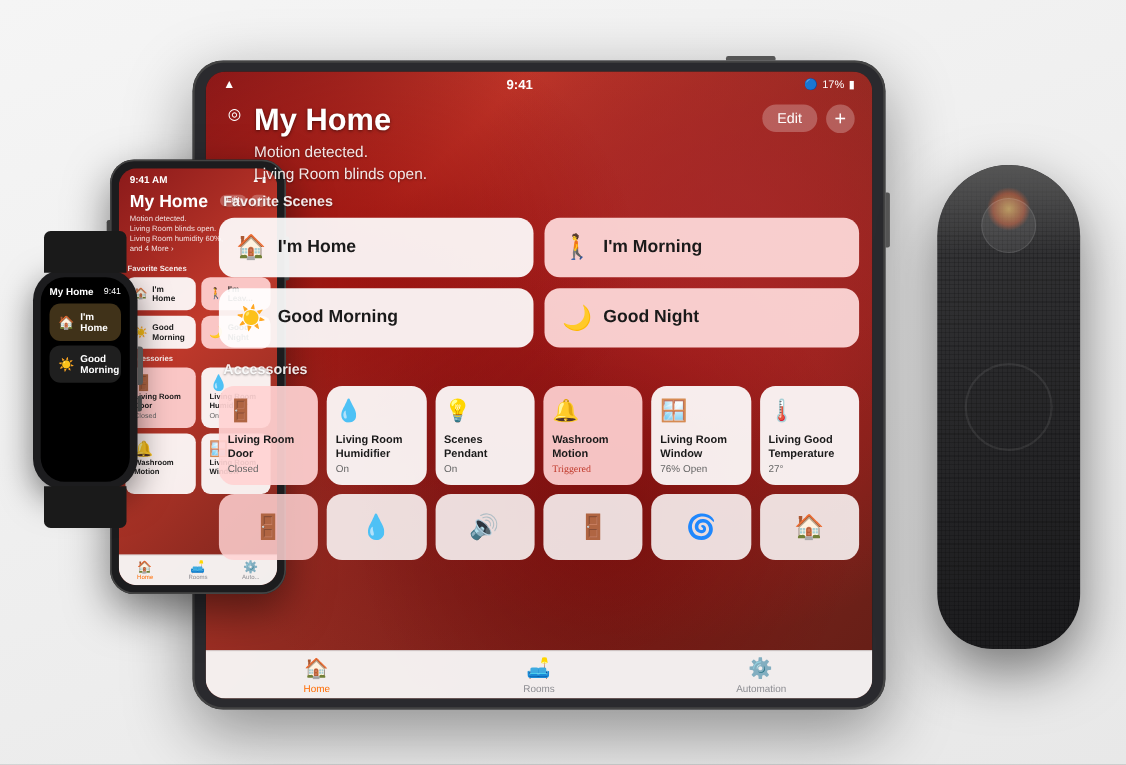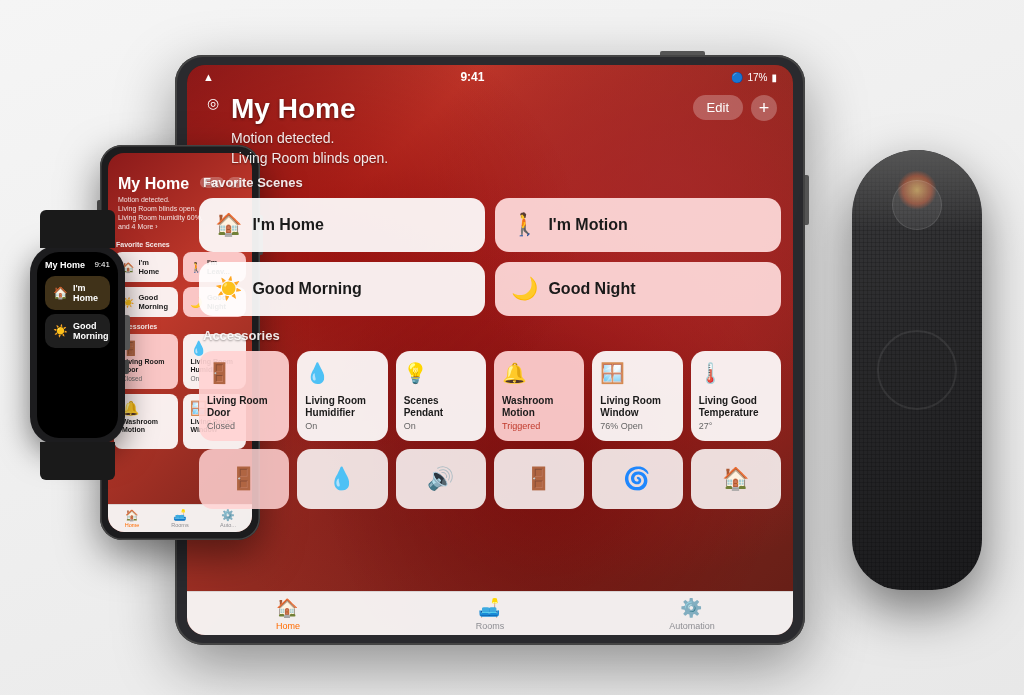--- a/index.html
+++ b/index.html
@@ -205,20 +205,21 @@
       color: #1a1a1a;
       line-height: 1.2;
     }
     .accessory-status {
       font-size: 9px;
       color: #666;
       margin-top: 2px;
     }
     .accessory-status.triggered {
       color: #C0392B;
+      font-family: Liberation Serif, serif;
     }
 
     
     .ipad-bottom-row {
       display: grid;
       grid-template-columns: repeat(6, 1fr);
       gap: 8px;
       margin-top: 8px;
     }
     .bottom-tile {
@@ -621,20 +622,27 @@
   <div class="watch-band-bottom"></div>
 </div>
 
 <div class="iphone-outer">
   <div class="iphone-side-btn"></div>
   <div class="iphone-vol-btn-1"></div>
   <div class="iphone-vol-btn-2"></div>
   <div class="iphone-screen">
     <div class="iphone-wallpaper"></div>
 
+    <div class="iphone-status-bar">
+      <span class="iphone-status-time">9:41 AM</span>
+      <div class="iphone-status-icons">
+        <span>▲</span>
+        <span>▮</span>
+      </div>
+    </div>
 
     <div class="iphone-header">
       <div class="iphone-home-title">My Home</div>
       <div class="iphone-home-subtitle">
         <div>Motion detected.</div>
         <div>Living Room blinds open.</div>
         <div>Living Room humidity 60%,</div>
         <div>and 4 More ›</div>
       </div>
     </div>
@@ -738,21 +746,21 @@
 
     <div class="ipad-content">
       <div class="ipad-section-label">Favorite Scenes</div>
       <div class="ipad-scenes-row">
         <div class="scene-tile">
           <span class="scene-icon">🏠</span>
           <span class="scene-name">I'm Home</span>
         </div>
         <div class="scene-tile pink">
           <span class="scene-icon">🚶</span>
-          <span class="scene-name">I'm Motion</span>
+          <span class="scene-name">I'm Morning</span>
         </div>
         <div class="scene-tile">
           <span class="scene-icon">☀️</span>
           <span class="scene-name">Good Morning</span>
         </div>
         <div class="scene-tile pink">
           <span class="scene-icon">🌙</span>
           <span class="scene-name">Good Night</span>
         </div>
       </div>

